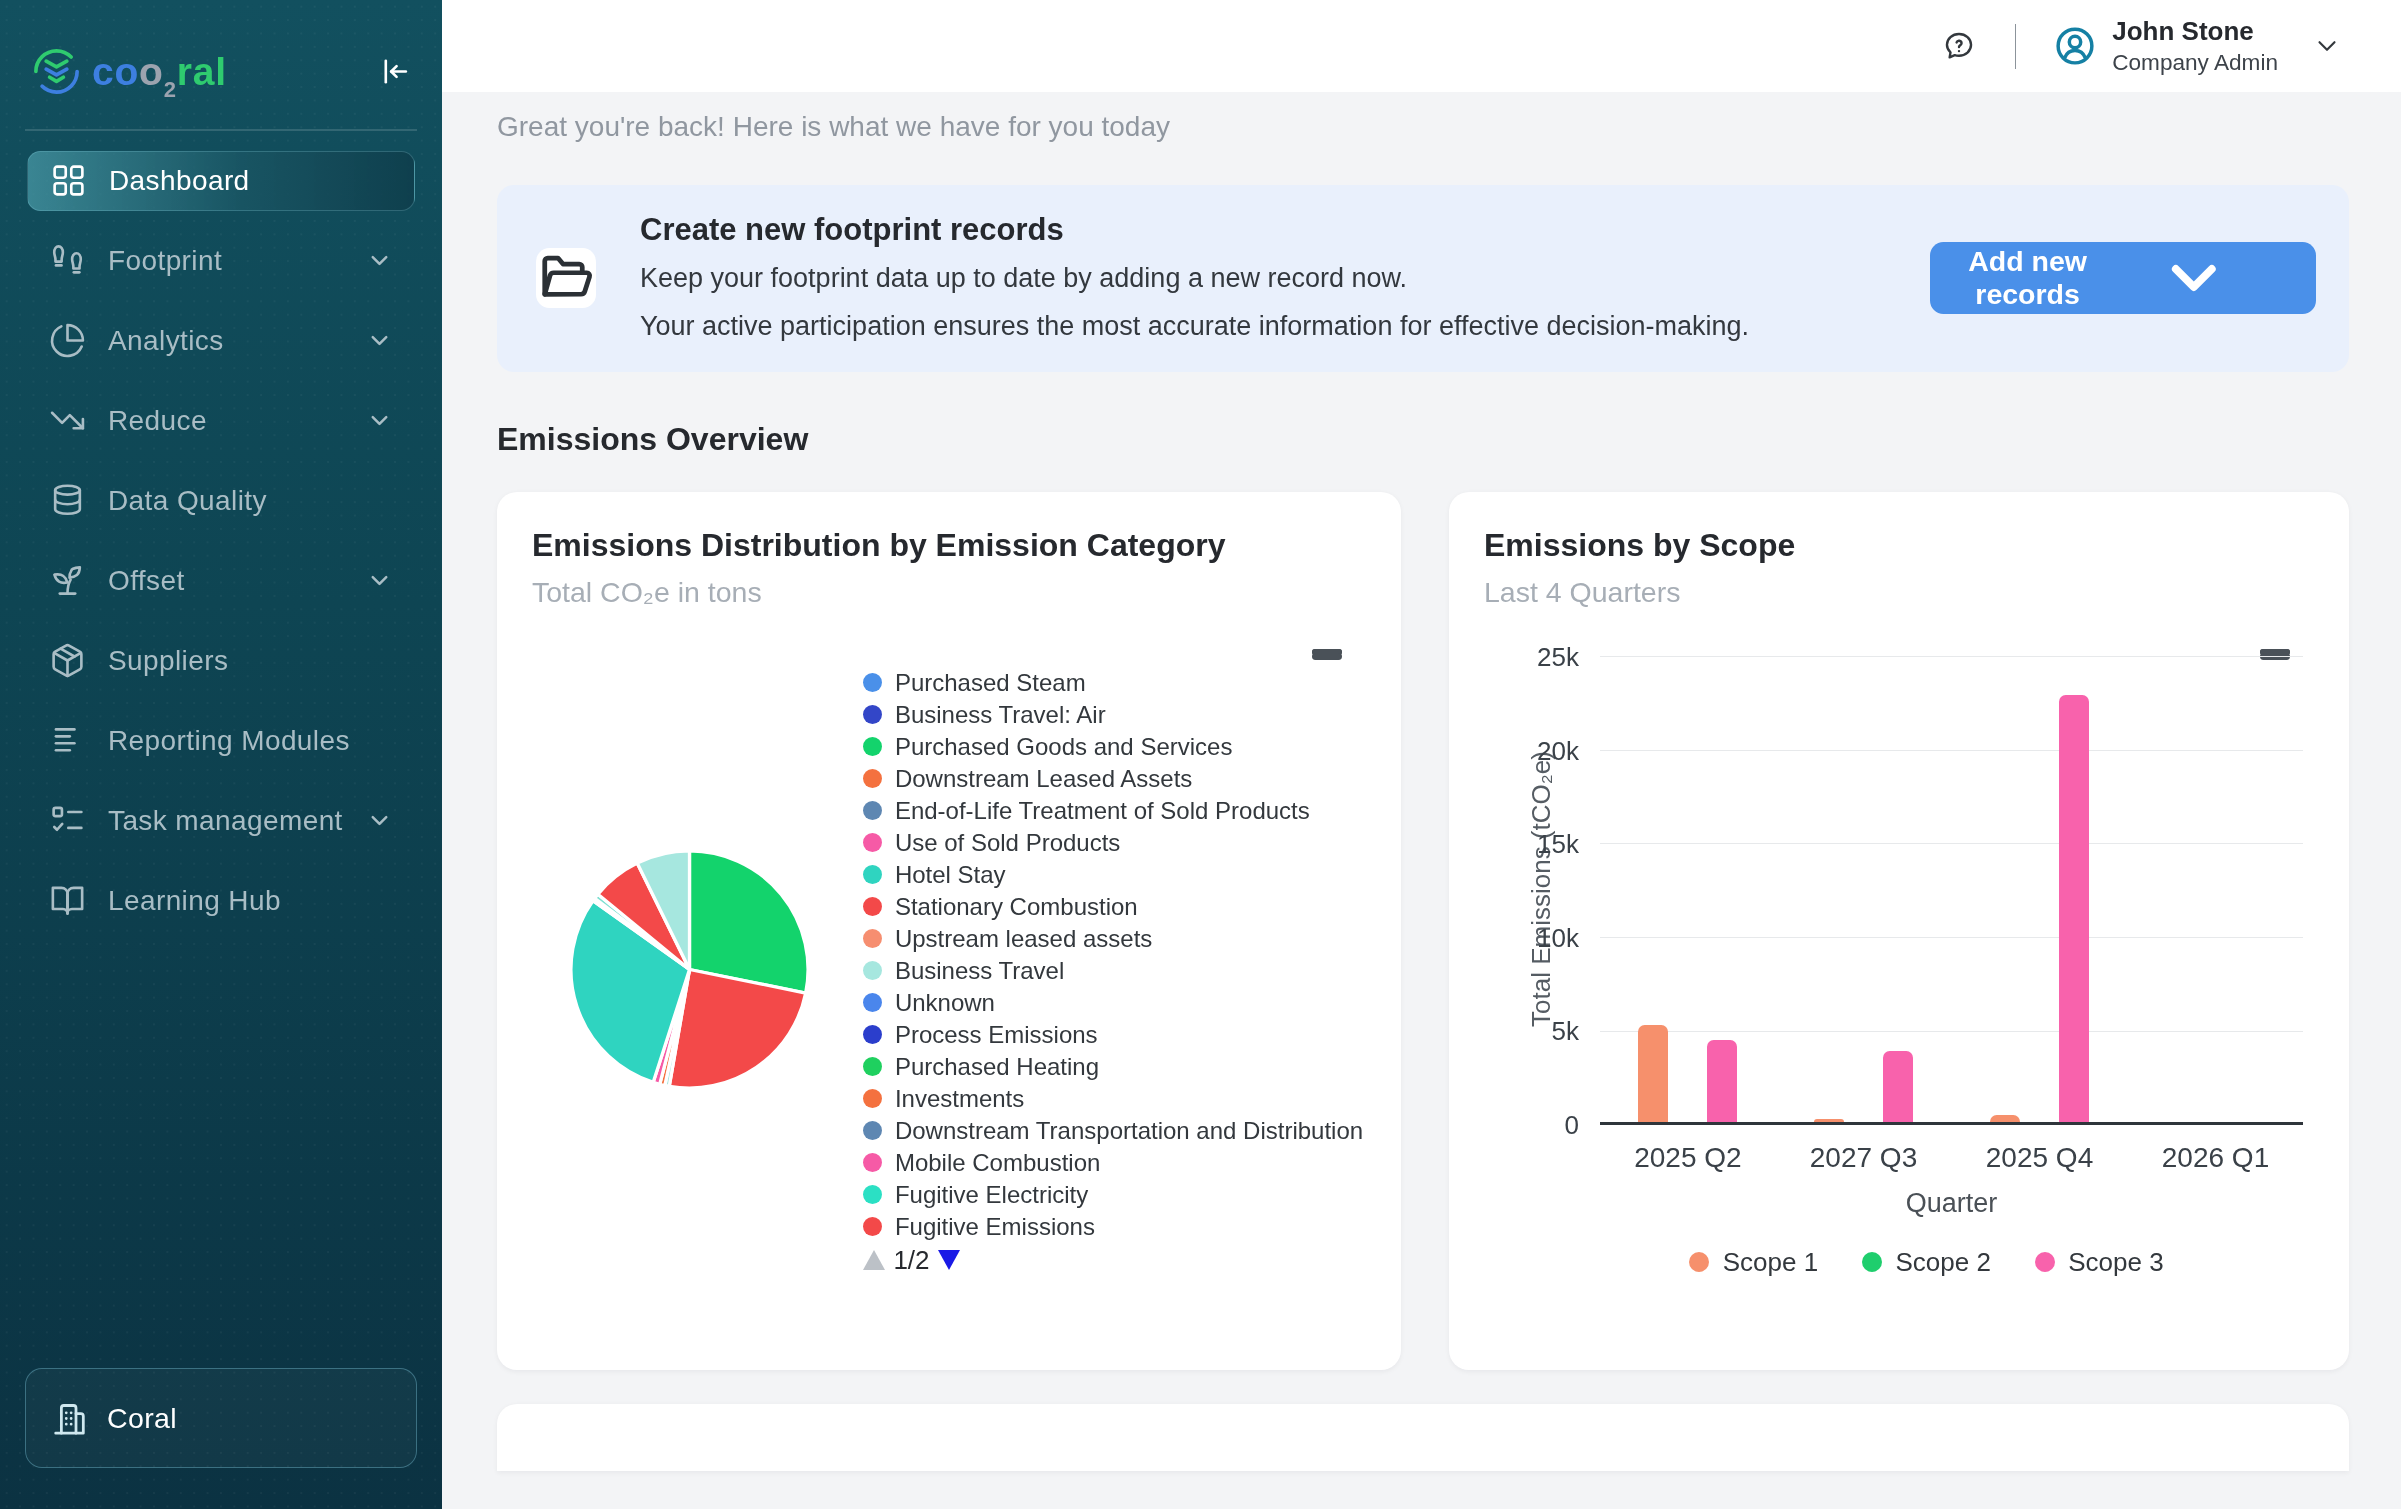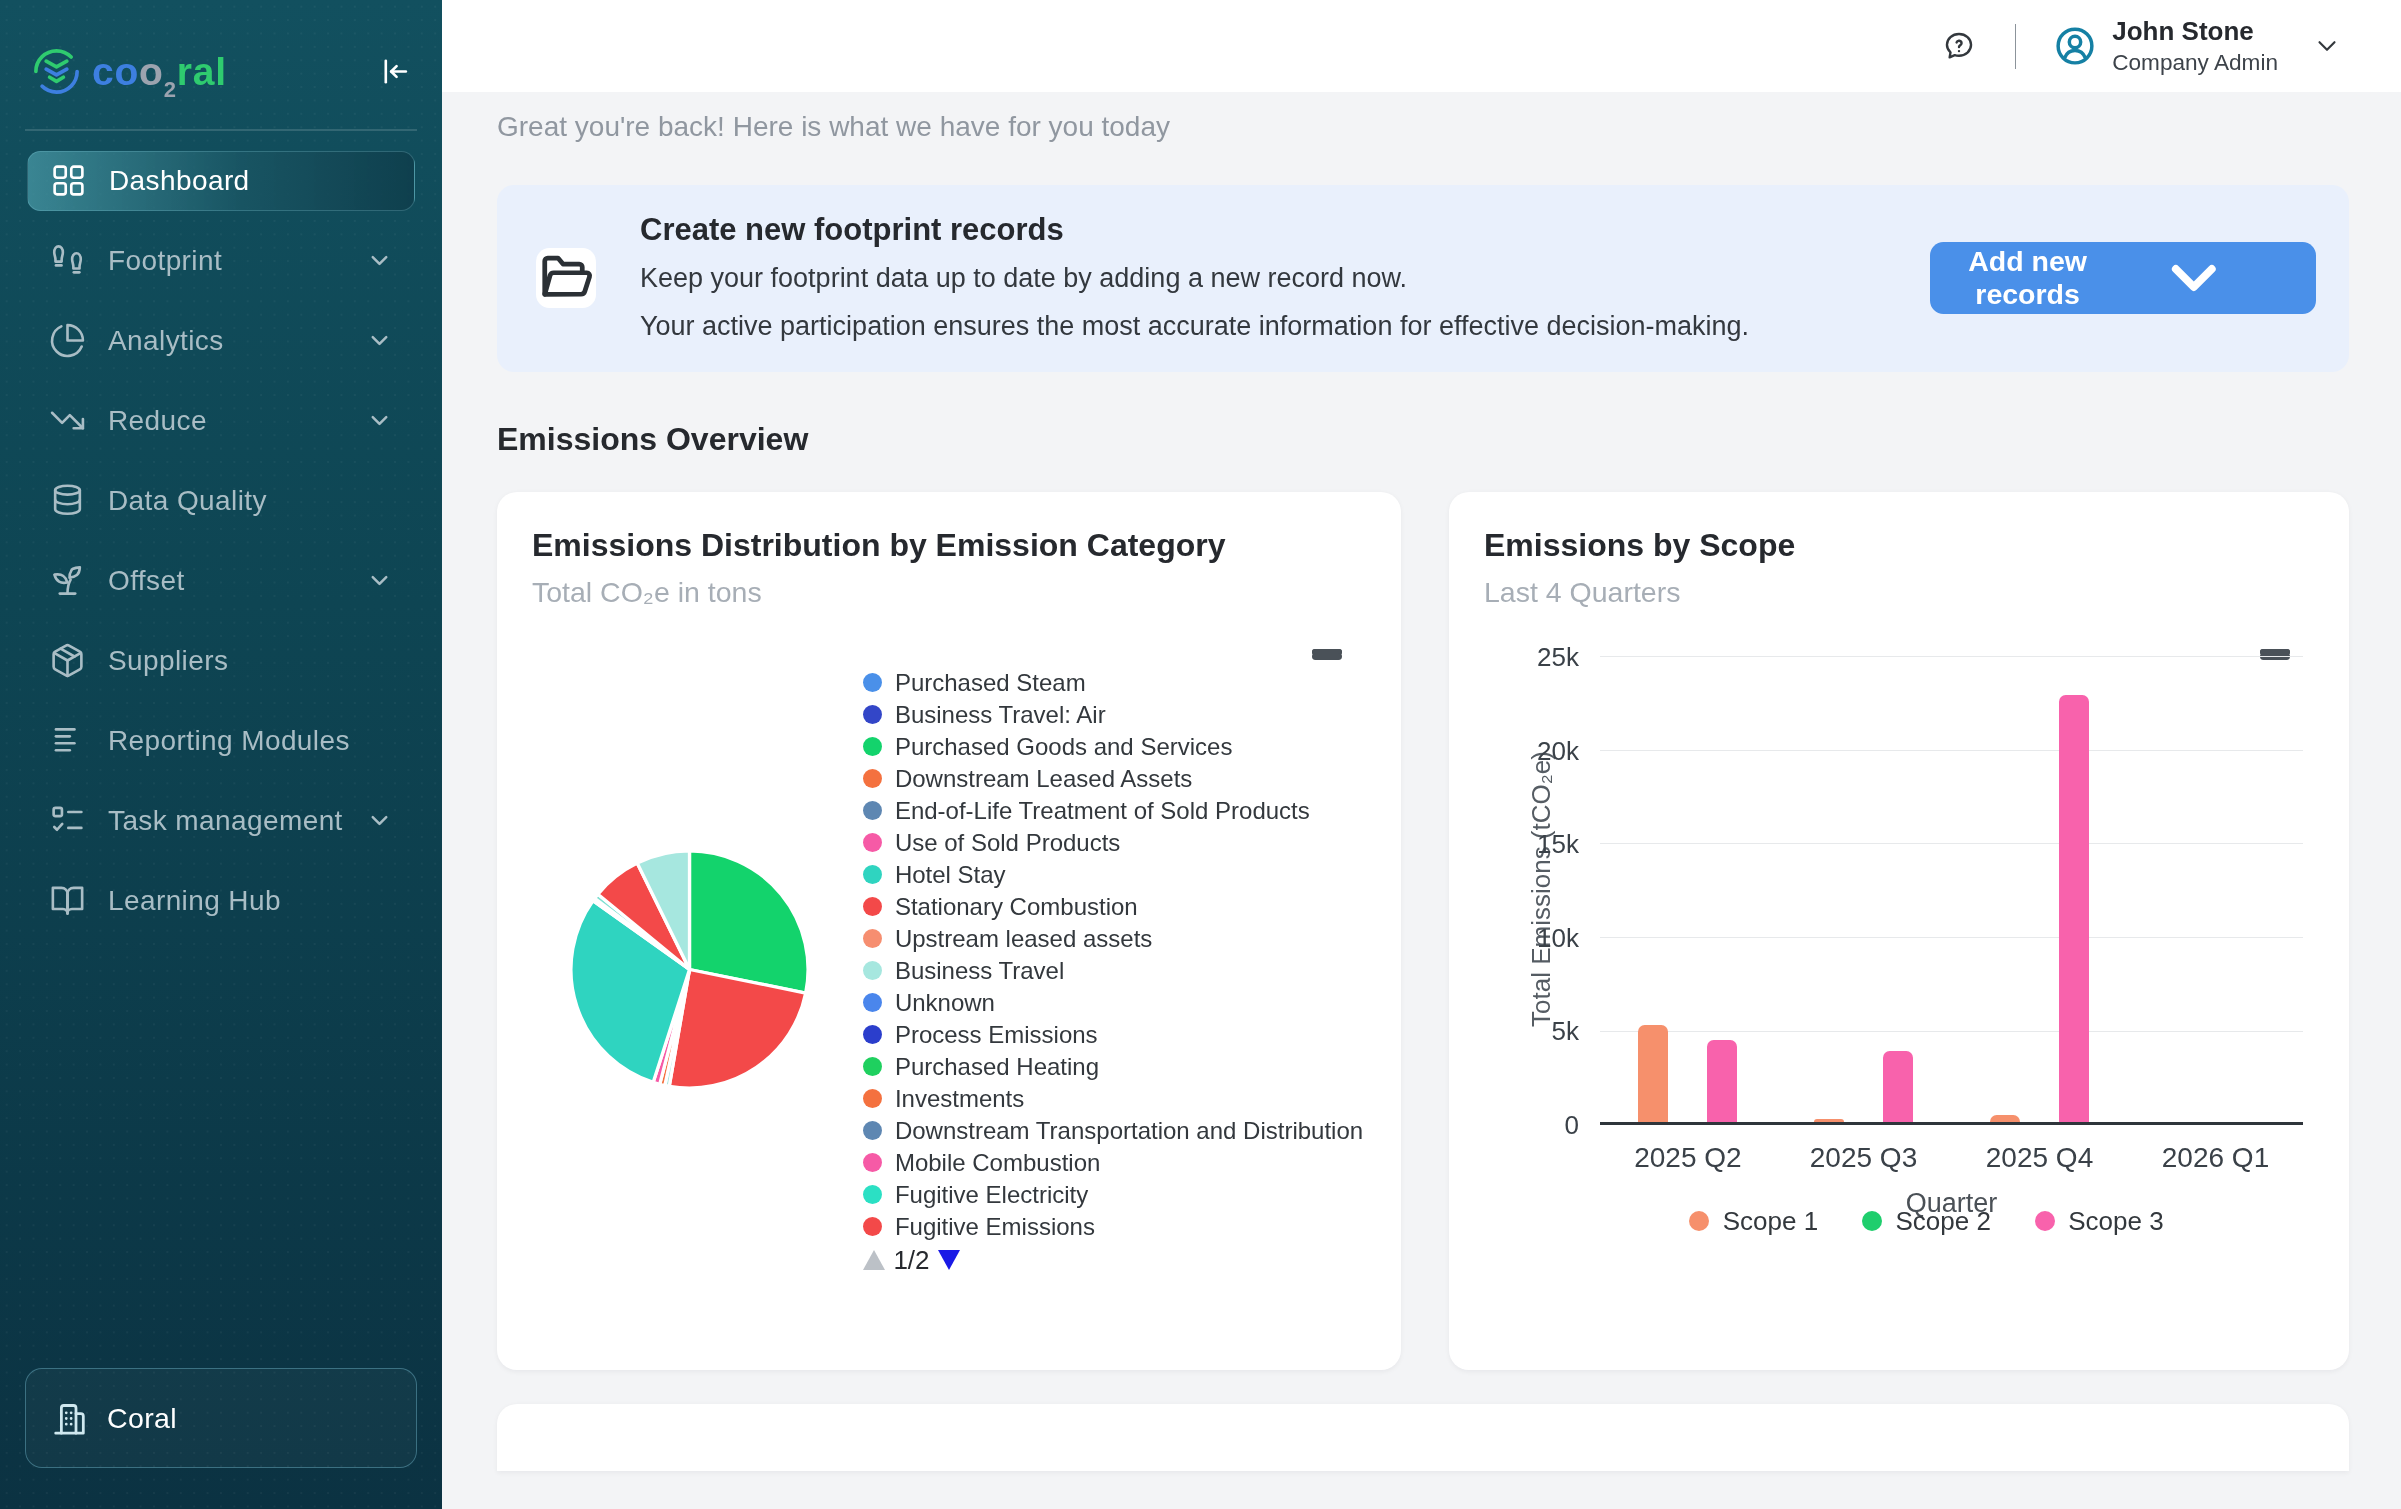--- a/index.html
+++ b/index.html
@@ -95,21 +95,21 @@
   .bar-plot { position:absolute; left:151px; top:165px; width:703px; height:468px;
     border-bottom:3.4px solid #2F353B; }
   .gridline { position:absolute; left:0; width:100%; height:1.7px; background:#E7E9EB; }
   .ytick { position:absolute; left:-92px; width:71px; text-align:right; font-size:26px; color:#3a4148; }
   .bar { position:absolute; bottom:0; width:30px; border-radius:6.7px 6.7px 0 0; }
   .xlabel { position:absolute; top:485px; width:151px; text-align:center; font-size:28px; color:#3a4148; }
   .y-axis-title { position:absolute; left:-151px; top:50%; transform:translateY(-50%) rotate(-90deg);
     transform-origin:center; font-size:26px; color:#555C63; white-space:nowrap; width:302px; text-align:center;
     left:-210px; }
   .axis-title-x { position:absolute; left:151px; top:696px; width:703px; text-align:center; font-size:27px; color:#4a5056; }
-  .bar-legend { position:absolute; left:101px; top:714px; width:753px; display:flex; justify-content:center; gap:44px; }
+  .bar-legend { position:absolute; left:101px; top:755px; width:753px; display:flex; justify-content:center; gap:44px; }
   .bar-legend .bl-item { display:flex; align-items:center; gap:13.4px; }
   .bar-legend .bl-dot { width:20px; height:20px; border-radius:50%; }
   .bar-legend .bl-label { font-size:26px; color:#33383d; }
 
   .bottom-card-strip { margin-top:34px; height:67px; background:#ffffff; border-radius:20px 20px 0 0;
     box-shadow:0 1.7px 5px rgba(16,24,40,0.05); }
 
   svg.icon { display:block; width:100%; height:100%; fill:none; stroke:currentColor;
     stroke-width:1.7; stroke-linecap:round; stroke-linejoin:round; }
 </style>
@@ -459,21 +459,21 @@
             <span class="ytick" style="top: 172px;">15k</span>
             <div class="gridline" style="top: 93px;"></div>
             <span class="ytick" style="top: 79px;">20k</span>
             <div class="gridline" style="top: -0.8px;"></div>
             <span class="ytick" style="top: -15px;">25k</span>
             <div class="bar" style="left: 38px; height: 97px; background: rgb(246, 144, 108);"></div>
             <div class="bar" style="left: 107px; height: 82px; background: rgb(248, 98, 172);"></div>
             <span class="xlabel" style="left: 12.4px;">2025 Q2</span>
             <div class="bar" style="left: 214px; height: 2.8px; background: rgb(246, 144, 108);"></div>
             <div class="bar" style="left: 283px; height: 71px; background: rgb(248, 98, 172);"></div>
-            <span class="xlabel" style="left: 188px;">2025 Q3</span>
+            <span class="xlabel" style="left: 188px;">2027 Q3</span>
             <div class="bar" style="left: 390px; height: 6.6px; background: rgb(246, 144, 108);"></div>
             <div class="bar" style="left: 459px; height: 427px; background: rgb(248, 98, 172);"></div>
             <span class="xlabel" style="left: 364px;">2025 Q4</span>
             <span class="xlabel" style="left: 540px;">2026 Q1</span>
           </div>
         <div class="axis-title-x">Quarter</div>
         <div class="bar-legend" id="bar-legend">
             <div class="bl-item">
               <span class="bl-dot" style="background: rgb(246, 144, 108);"></span>
               <span class="bl-label">Scope 1</span>

